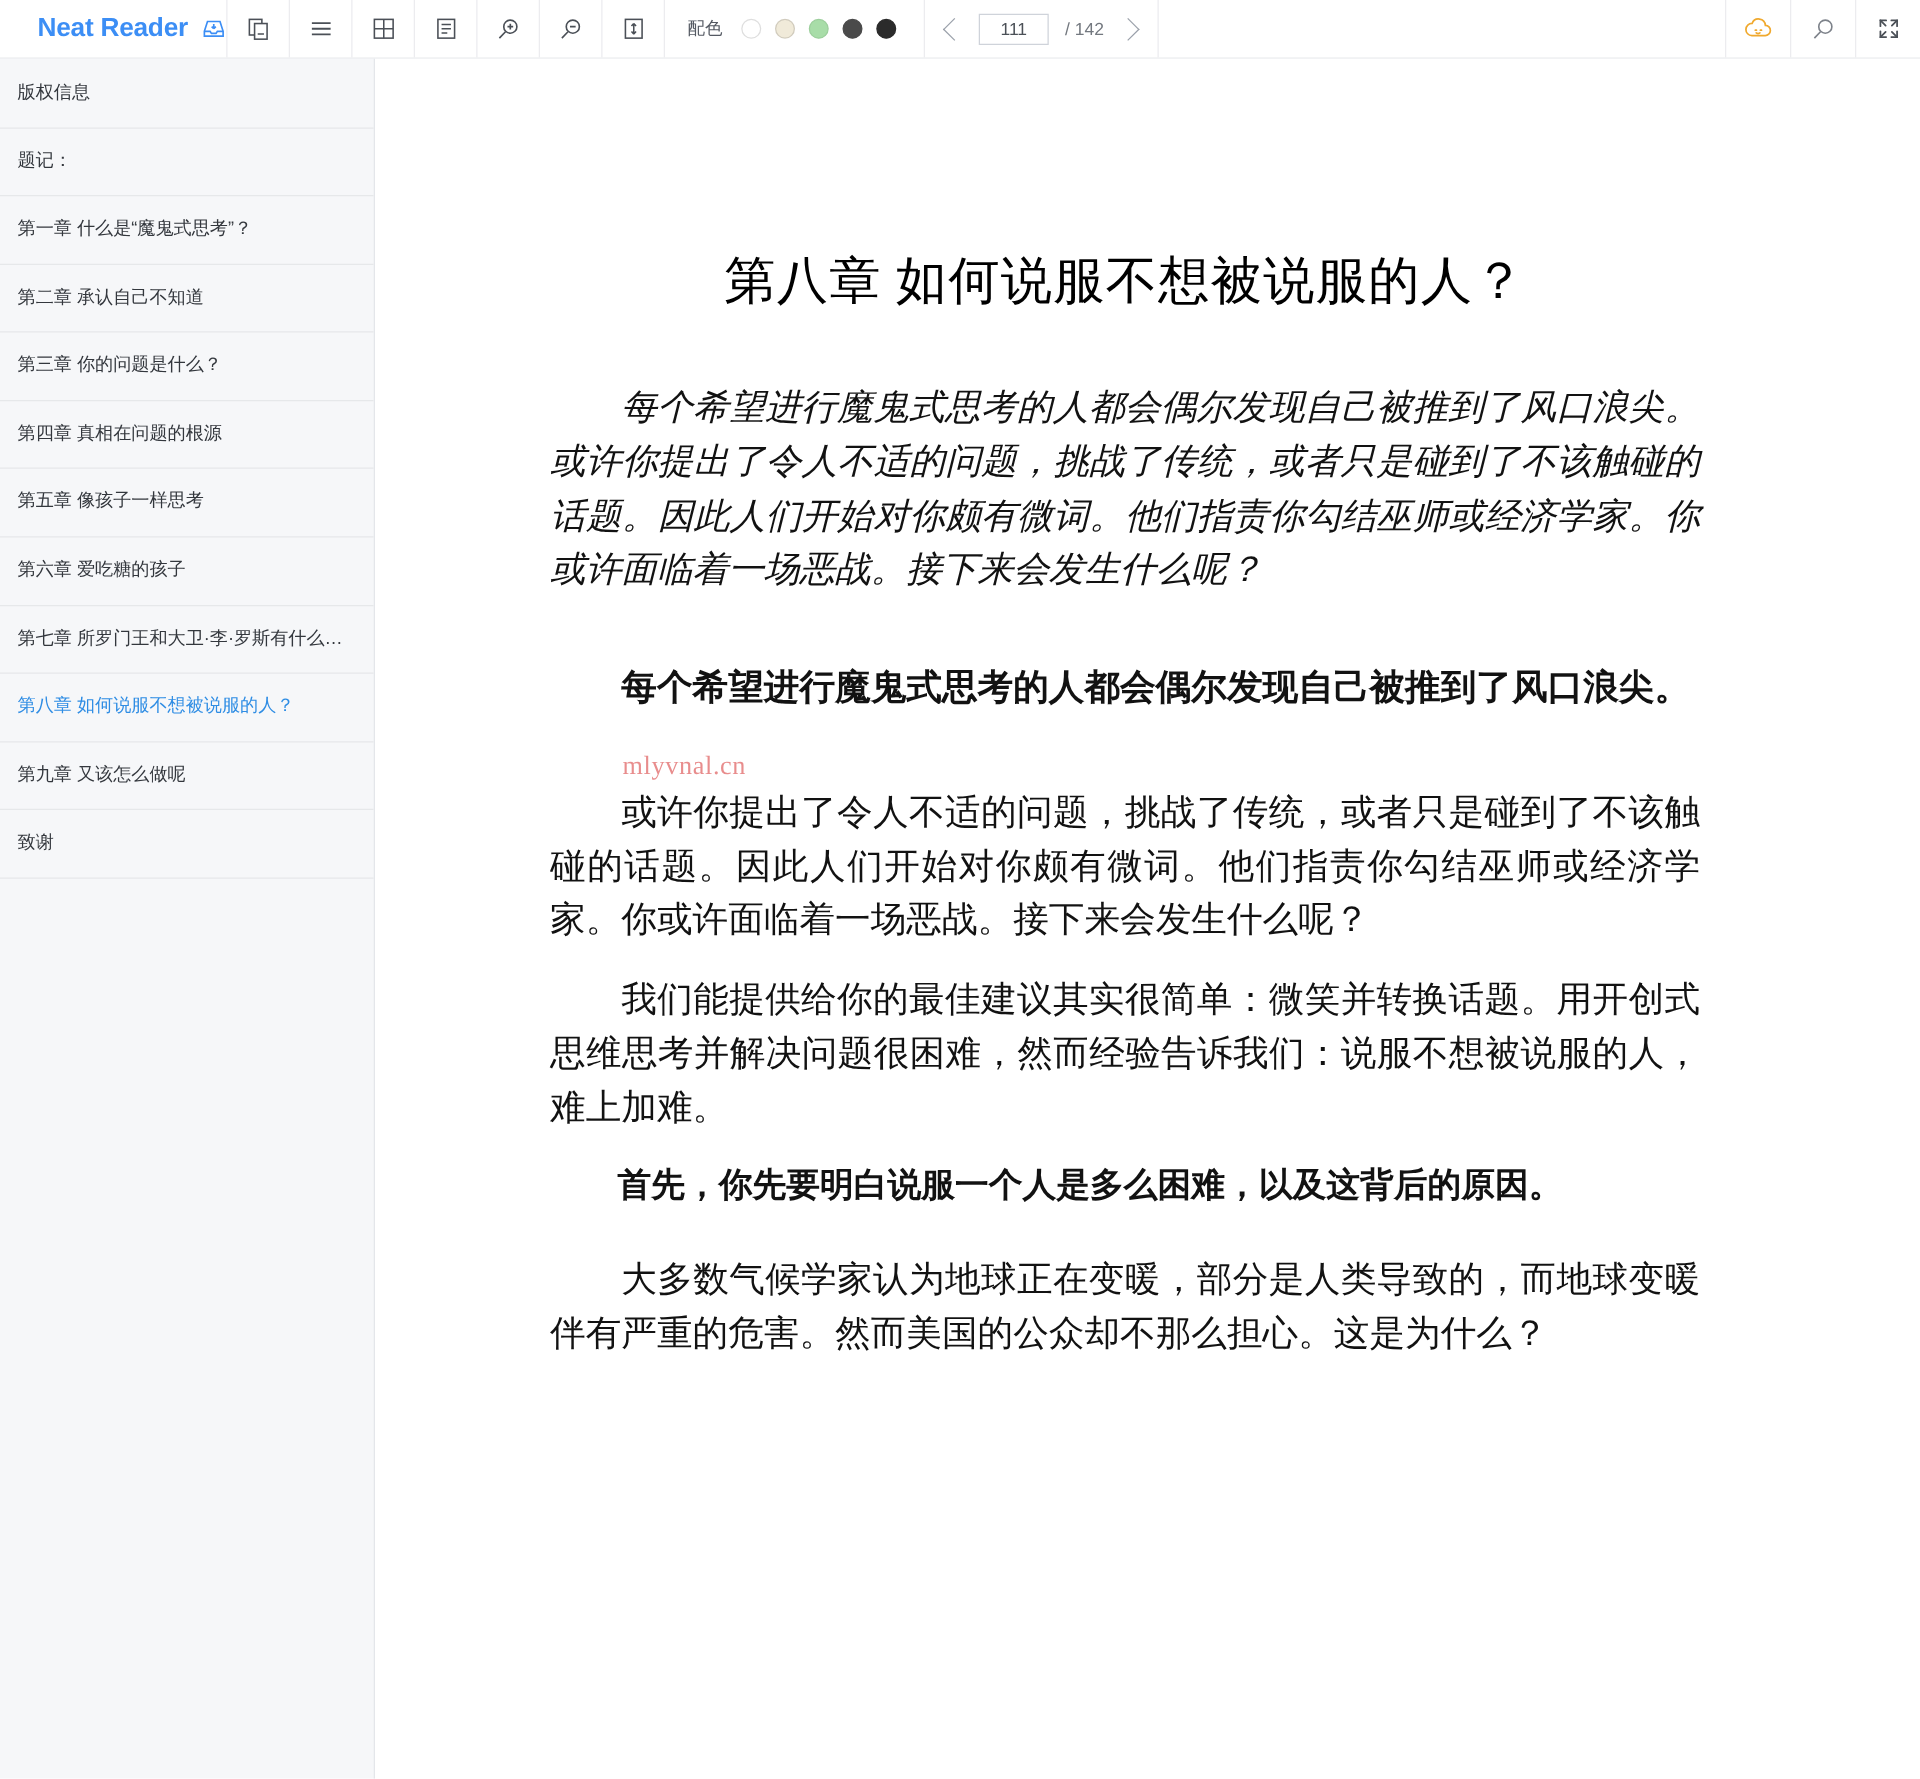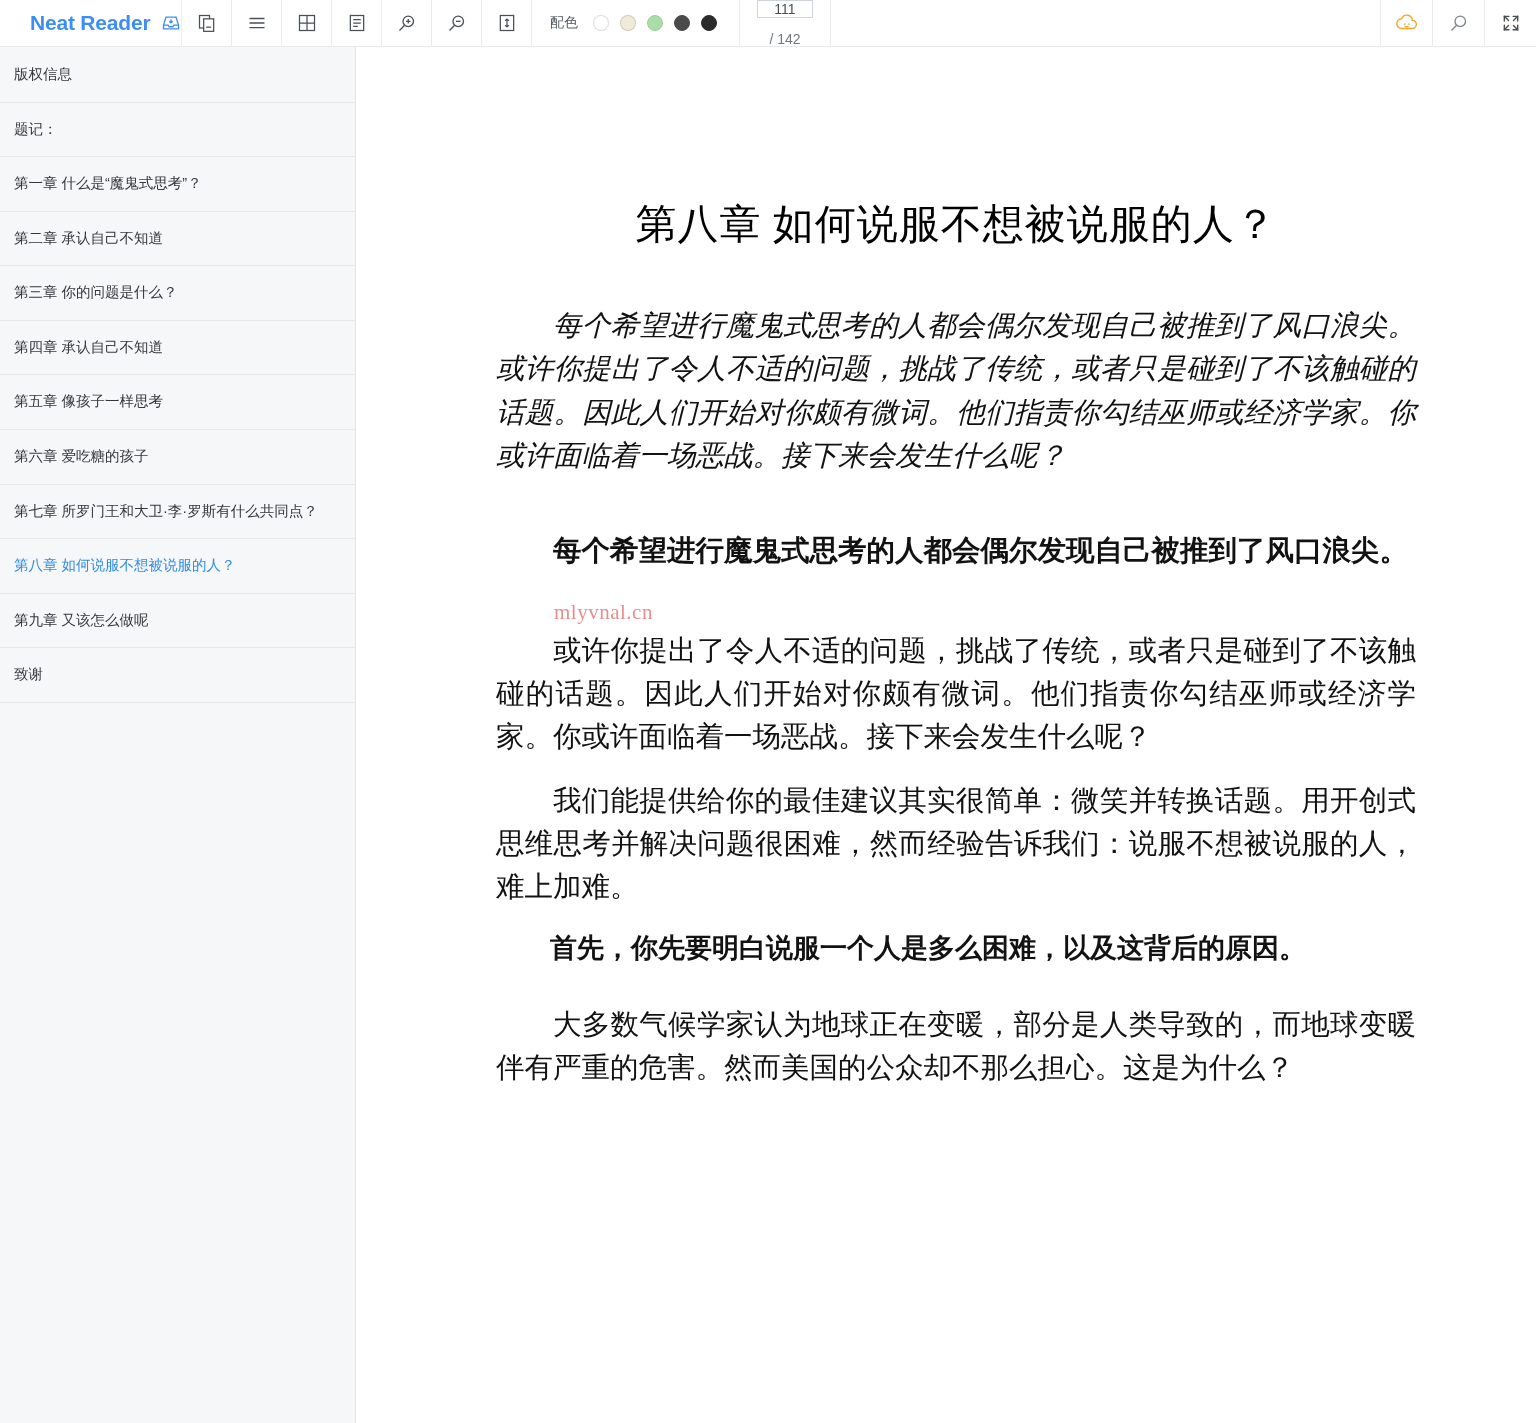--- a/index.html
+++ b/index.html
@@ -59,21 +59,20 @@
   .swatch {
     width: 16px; height: 16px;
     border-radius: 50%;
     border: 1px solid rgba(0,0,0,0.13);
     cursor: pointer;
   }
 
   #pager-cell {
     gap: 13px;
     padding: 0 17px;
-    flex-direction: column;
   }
   .chev {
     width: 13px; height: 13px;
     border-top: 1.6px solid #9aa0aa;
     border-right: 1.6px solid #9aa0aa;
     cursor: pointer;
   }
   .chev.left { transform: rotate(-135deg); }
   .chev.right { transform: rotate(45deg); }
   #page-input {
@@ -97,21 +96,21 @@
   
   #workspace {
     position: relative;
     width: 1536px;
     height: 1376px;
     display: flex;
   }
 
   
   #sidebar {
-    width: 356px;
+    width: 300px;
     height: 100%;
     background: #f6f7f9;
     border-right: 1px solid #e4e6ea;
     overflow: hidden;
     padding-top: 1px;
   }
   #toc-list { list-style: none; margin: 0; padding: 0; }
   .toc-item {
     padding: 17px 18px 17px 14px;
     font-size: 14.5px;
@@ -307,21 +306,21 @@
 
 <div id="workspace">
 
   <nav id="sidebar">
     <ul id="toc-list">
         <li class="toc-item">版权信息</li>
         <li class="toc-item">题记：</li>
         <li class="toc-item">第一章 什么是“魔鬼式思考”？</li>
         <li class="toc-item">第二章 承认自己不知道</li>
         <li class="toc-item">第三章 你的问题是什么？</li>
-        <li class="toc-item">第四章 承认自己不知道</li>
+        <li class="toc-item">第四章 真相在问题的根源</li>
         <li class="toc-item">第五章 像孩子一样思考</li>
         <li class="toc-item">第六章 爱吃糖的孩子</li>
         <li class="toc-item">第七章 所罗门王和大卫·李·罗斯有什么共同点？</li>
         <li class="toc-item active">第八章 如何说服不想被说服的人？</li>
         <li class="toc-item">第九章 又该怎么做呢</li>
         <li class="toc-item">致谢</li>
       </ul>
   </nav>
 
   <main id="reader">

